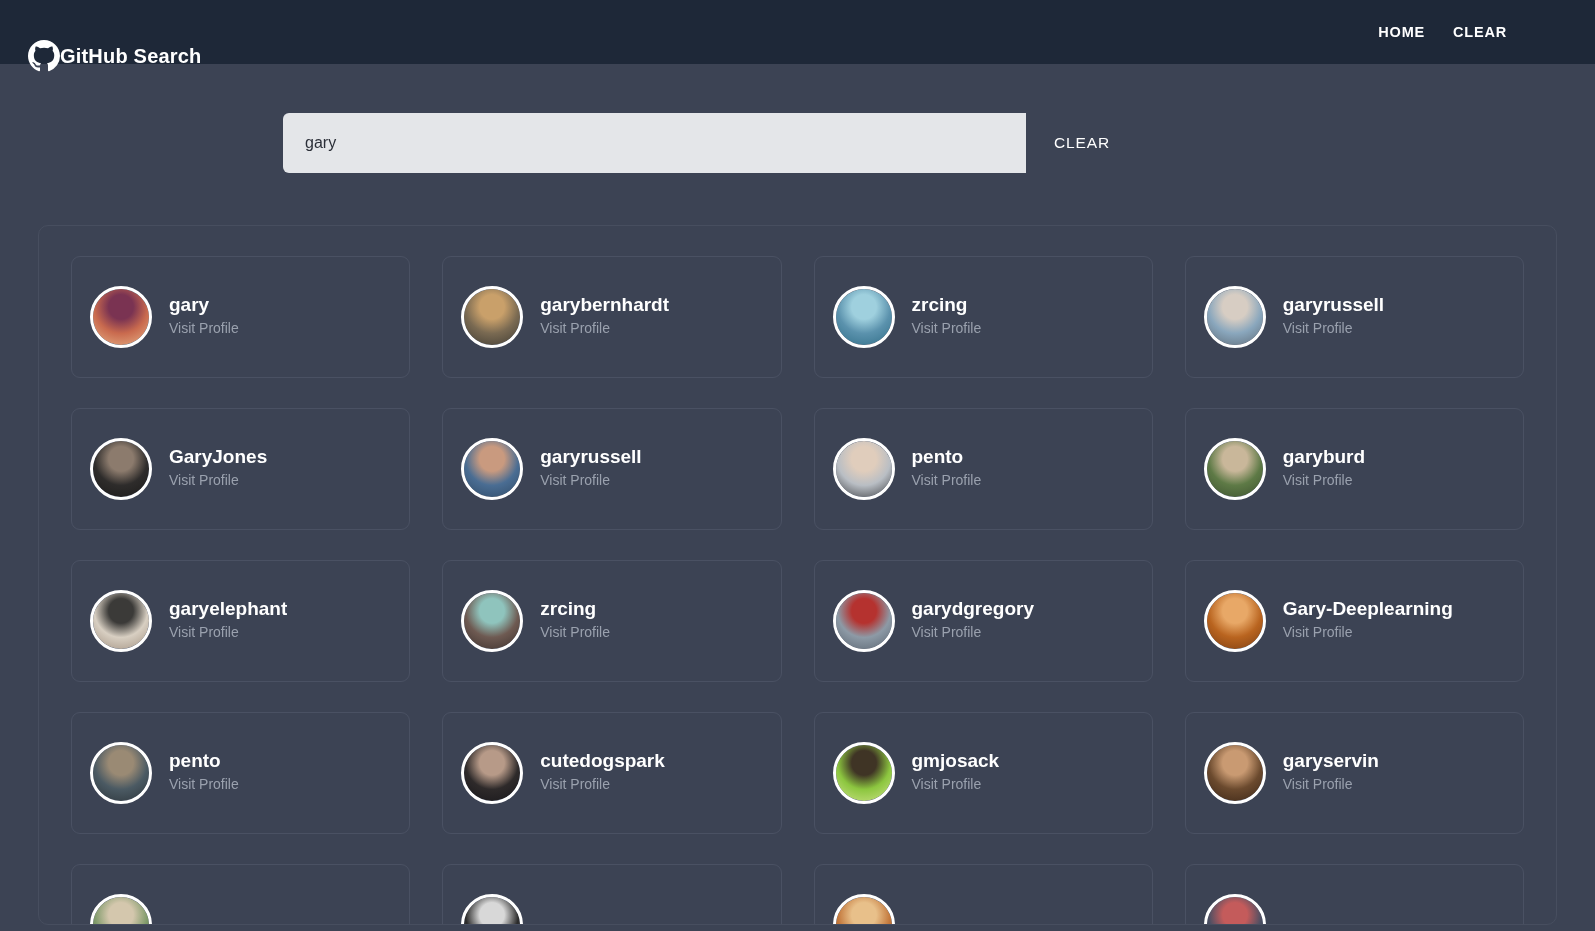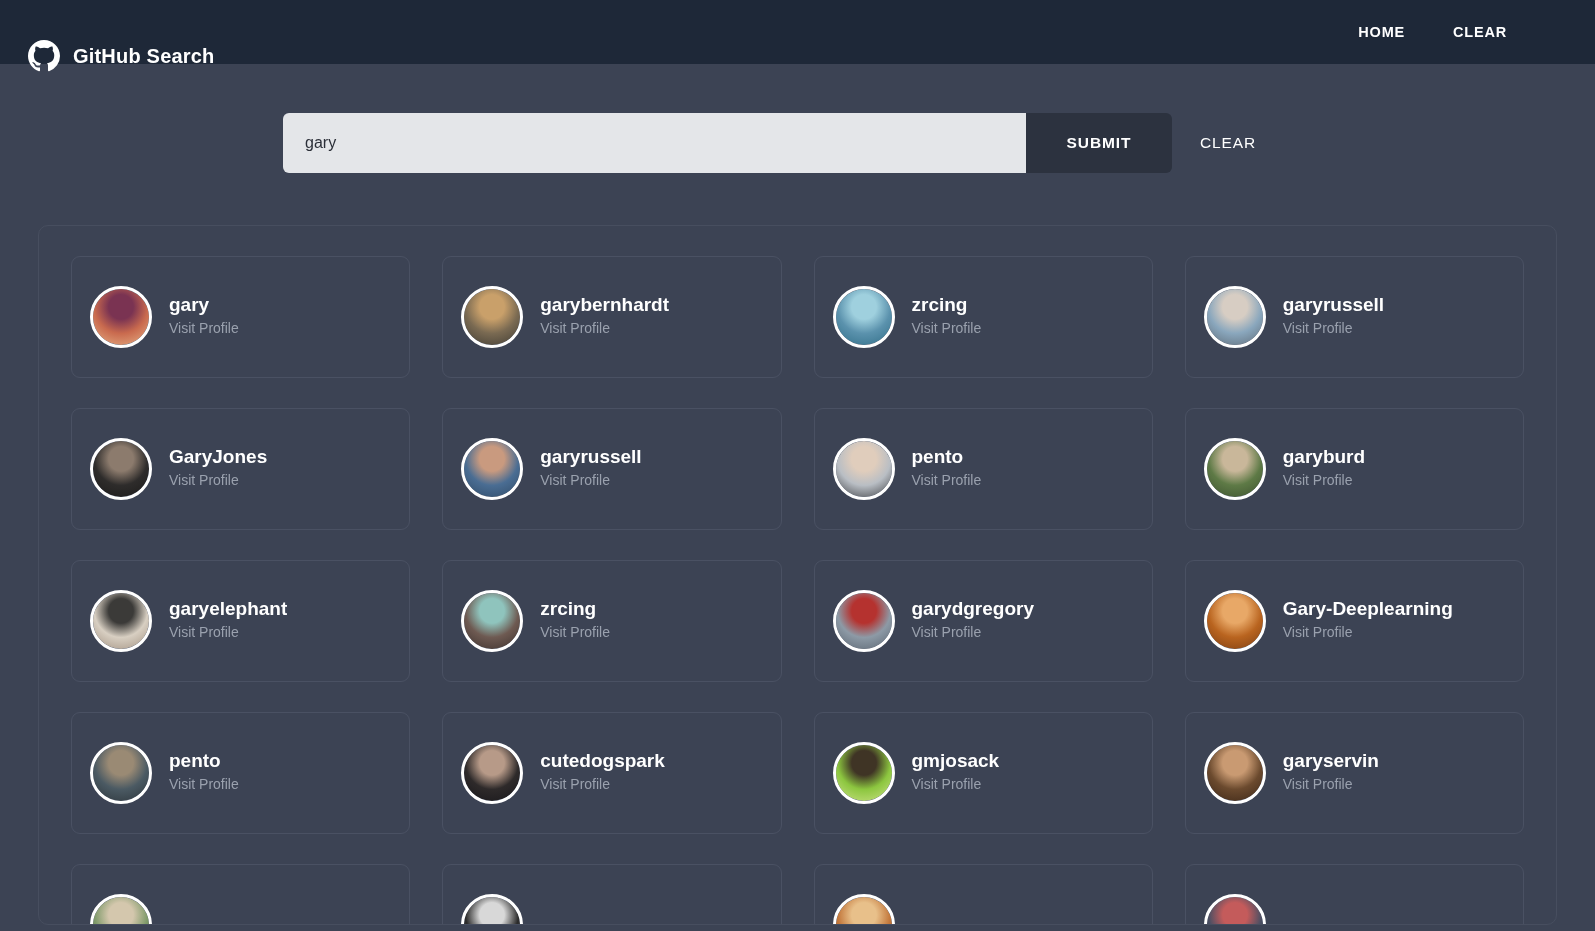--- a/index.html
+++ b/index.html
@@ -22,40 +22,39 @@
     display: flex;
     align-items: center;
     justify-content: space-between;
     padding: 0 30px 0 28px;
     position: relative;
     z-index: 5;
   }
   .brand {
     display: flex;
     align-items: center;
-    gap: 13px;
     margin-top: 48px;
   }
   .brand-logo {
     width: 32px;
     height: 32px;
     display: block;
     flex: 0 0 auto;
   }
   .brand-title {
     color: #ffffff;
     font-size: 20px;
     font-weight: bold;
     letter-spacing: 0.2px;
     white-space: nowrap;
   }
   .nav-links {
     display: flex;
     align-items: flex-start;
-    gap: 48px;
+    gap: 28px;
     padding-right: 58px;
   }
   .nav-link {
     color: #ffffff;
     font-size: 14.5px;
     font-weight: bold;
     letter-spacing: 0.8px;
     text-decoration: none;
     cursor: pointer;
     white-space: nowrap;
@@ -185,21 +184,20 @@
     <span class="brand-title">GitHub Search</span>
   </div>
   <nav class="nav-links">
     <a class="nav-link" href="#">HOME</a>
     <a class="nav-link" href="#">CLEAR</a>
   </nav>
 </div>
 
 <div class="search-wrap">
   <input class="search-input" type="text" value="gary" placeholder="" style="">
-  <button class="submit-btn">SUBMIT</button>
   <button class="clear-btn">CLEAR</button>
 </div>
 
 <div class="results-panel">
   <div class="results-grid" id="results-grid">
       <div class="user-card">
         <div class="avatar">
           <div class="av-inner" style="background: radial-gradient(circle at 50% 32%, rgb(122, 51, 82) 0%, rgb(122, 51, 82) 26%, rgb(201, 106, 78) 56%, rgb(232, 180, 136) 100%);"></div>
         </div>
         <div class="card-text">

